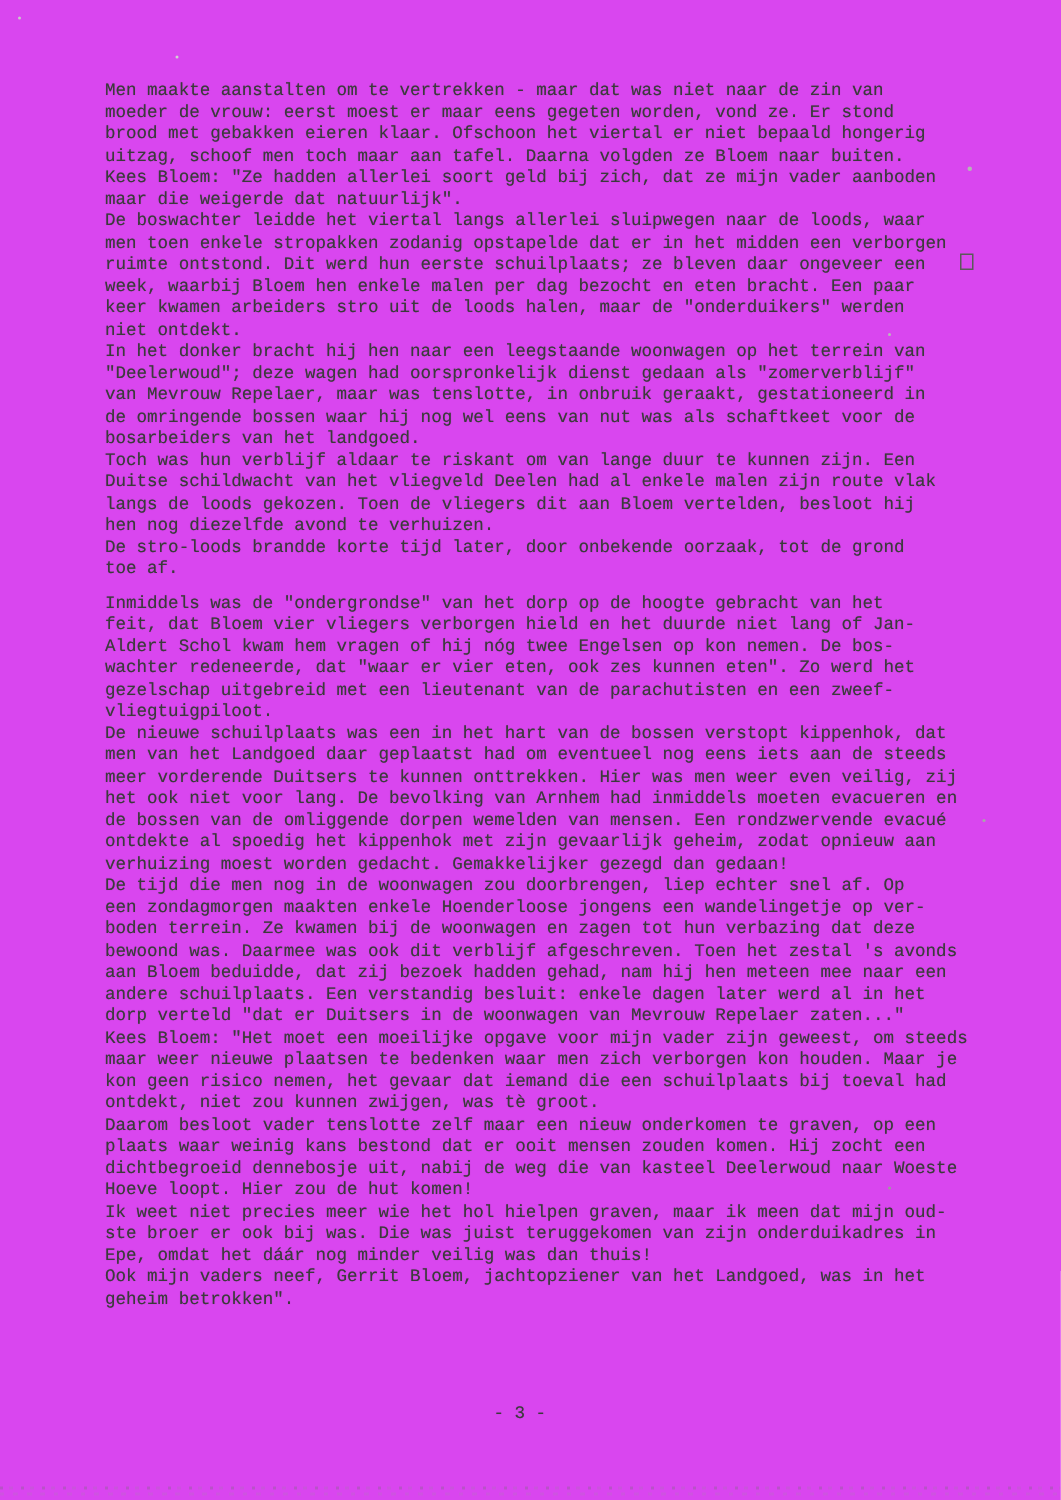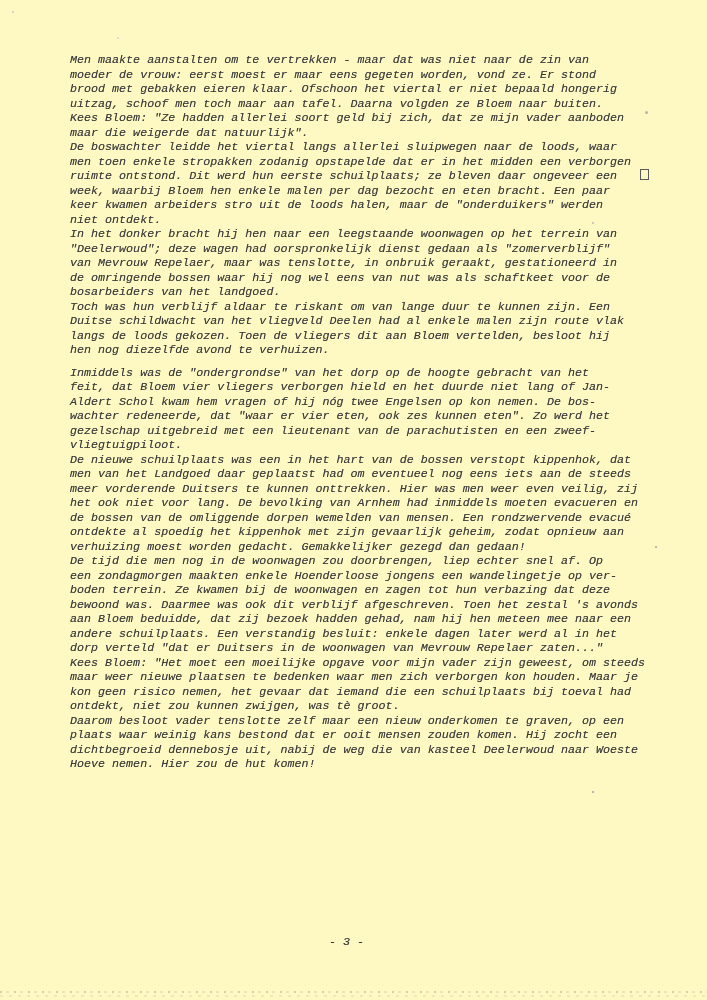--- a/index.html
+++ b/index.html
@@ -4,24 +4,23 @@
 <style>
   html, body { margin: 0; padding: 0; }
   body {
     width: 707px; height: 1000px;
     background: #ffffff;
     font-family: "Liberation Mono", monospace;
   }
   .page {
     position: relative;
     width: 707px; height: 1000px;
-    background: #fef9c3;
+    background: #d946ef;
     overflow: hidden;
     color: #3b3b3b;
-    font-style: italic;
   }
   .text-block {
     position: absolute;
     left: 70px; top: 53px;
     font-size: 11.7px;
     line-height: 14.5px;
     text-shadow: 0 0 0.5px rgba(59,59,59,0.55);
   }
   .para { white-space: pre; margin: 0; }
   .para.gap { margin-top: 8px; }
@@ -82,20 +81,22 @@
 niet ontdekt.</p>
       <p class="para">In het donker bracht hij hen naar een leegstaande woonwagen op het terrein van
 "Deelerwoud"; deze wagen had oorspronkelijk dienst gedaan als "zomerverblijf"
 van Mevrouw Repelaer, maar was tenslotte, in onbruik geraakt, gestationeerd in
 de omringende bossen waar hij nog wel eens van nut was als schaftkeet voor de
 bosarbeiders van het landgoed.</p>
       <p class="para">Toch was hun verblijf aldaar te riskant om van lange duur te kunnen zijn. Een
 Duitse schildwacht van het vliegveld Deelen had al enkele malen zijn route vlak
 langs de loods gekozen. Toen de vliegers dit aan Bloem vertelden, besloot hij
 hen nog diezelfde avond te verhuizen.</p>
+      <p class="para">De stro-loods brandde korte tijd later, door onbekende oorzaak, tot de grond
+toe af.</p>
       <p class="para gap">Inmiddels was de "ondergrondse" van het dorp op de hoogte gebracht van het
 feit, dat Bloem vier vliegers verborgen hield en het duurde niet lang of Jan-
 Aldert Schol kwam hem vragen of hij nóg twee Engelsen op kon nemen. De bos-
 wachter redeneerde, dat "waar er vier eten, ook zes kunnen eten". Zo werd het
 gezelschap uitgebreid met een lieutenant van de parachutisten en een zweef-
 vliegtuigpiloot.</p>
       <p class="para">De nieuwe schuilplaats was een in het hart van de bossen verstopt kippenhok, dat
 men van het Landgoed daar geplaatst had om eventueel nog eens iets aan de steeds
 meer vorderende Duitsers te kunnen onttrekken. Hier was men weer even veilig, zij
 het ook niet voor lang. De bevolking van Arnhem had inmiddels moeten evacueren en
@@ -109,21 +110,26 @@
 aan Bloem beduidde, dat zij bezoek hadden gehad, nam hij hen meteen mee naar een
 andere schuilplaats. Een verstandig besluit: enkele dagen later werd al in het
 dorp verteld "dat er Duitsers in de woonwagen van Mevrouw Repelaer zaten..."</p>
       <p class="para">Kees Bloem: "Het moet een moeilijke opgave voor mijn vader zijn geweest, om steeds
 maar weer nieuwe plaatsen te bedenken waar men zich verborgen kon houden. Maar je
 kon geen risico nemen, het gevaar dat iemand die een schuilplaats bij toeval had
 ontdekt, niet zou kunnen zwijgen, was tè groot.</p>
       <p class="para">Daarom besloot vader tenslotte zelf maar een nieuw onderkomen te graven, op een
 plaats waar weinig kans bestond dat er ooit mensen zouden komen. Hij zocht een
 dichtbegroeid dennebosje uit, nabij de weg die van kasteel Deelerwoud naar Woeste
-Hoeve nemen. Hier zou de hut komen!</p>
+Hoeve loopt. Hier zou de hut komen!</p>
+      <p class="para">Ik weet niet precies meer wie het hol hielpen graven, maar ik meen dat mijn oud-
+ste broer er ook bij was. Die was juist teruggekomen van zijn onderduikadres in
+Epe, omdat het dáár nog minder veilig was dan thuis!</p>
+      <p class="para">Ook mijn vaders neef, Gerrit Bloem, jachtopziener van het Landgoed, was in het
+geheim betrokken".</p>
     </div>
   <div class="page-number">- 3 -</div>
 
   <span class="speck speck-1"></span>
   <span class="speck speck-2"></span>
   <span class="speck speck-3"></span>
   <span class="speck speck-4"></span>
   <span class="speck speck-5"></span>
   <span class="speck speck-6"></span>
   <span class="edge-mark"></span>

